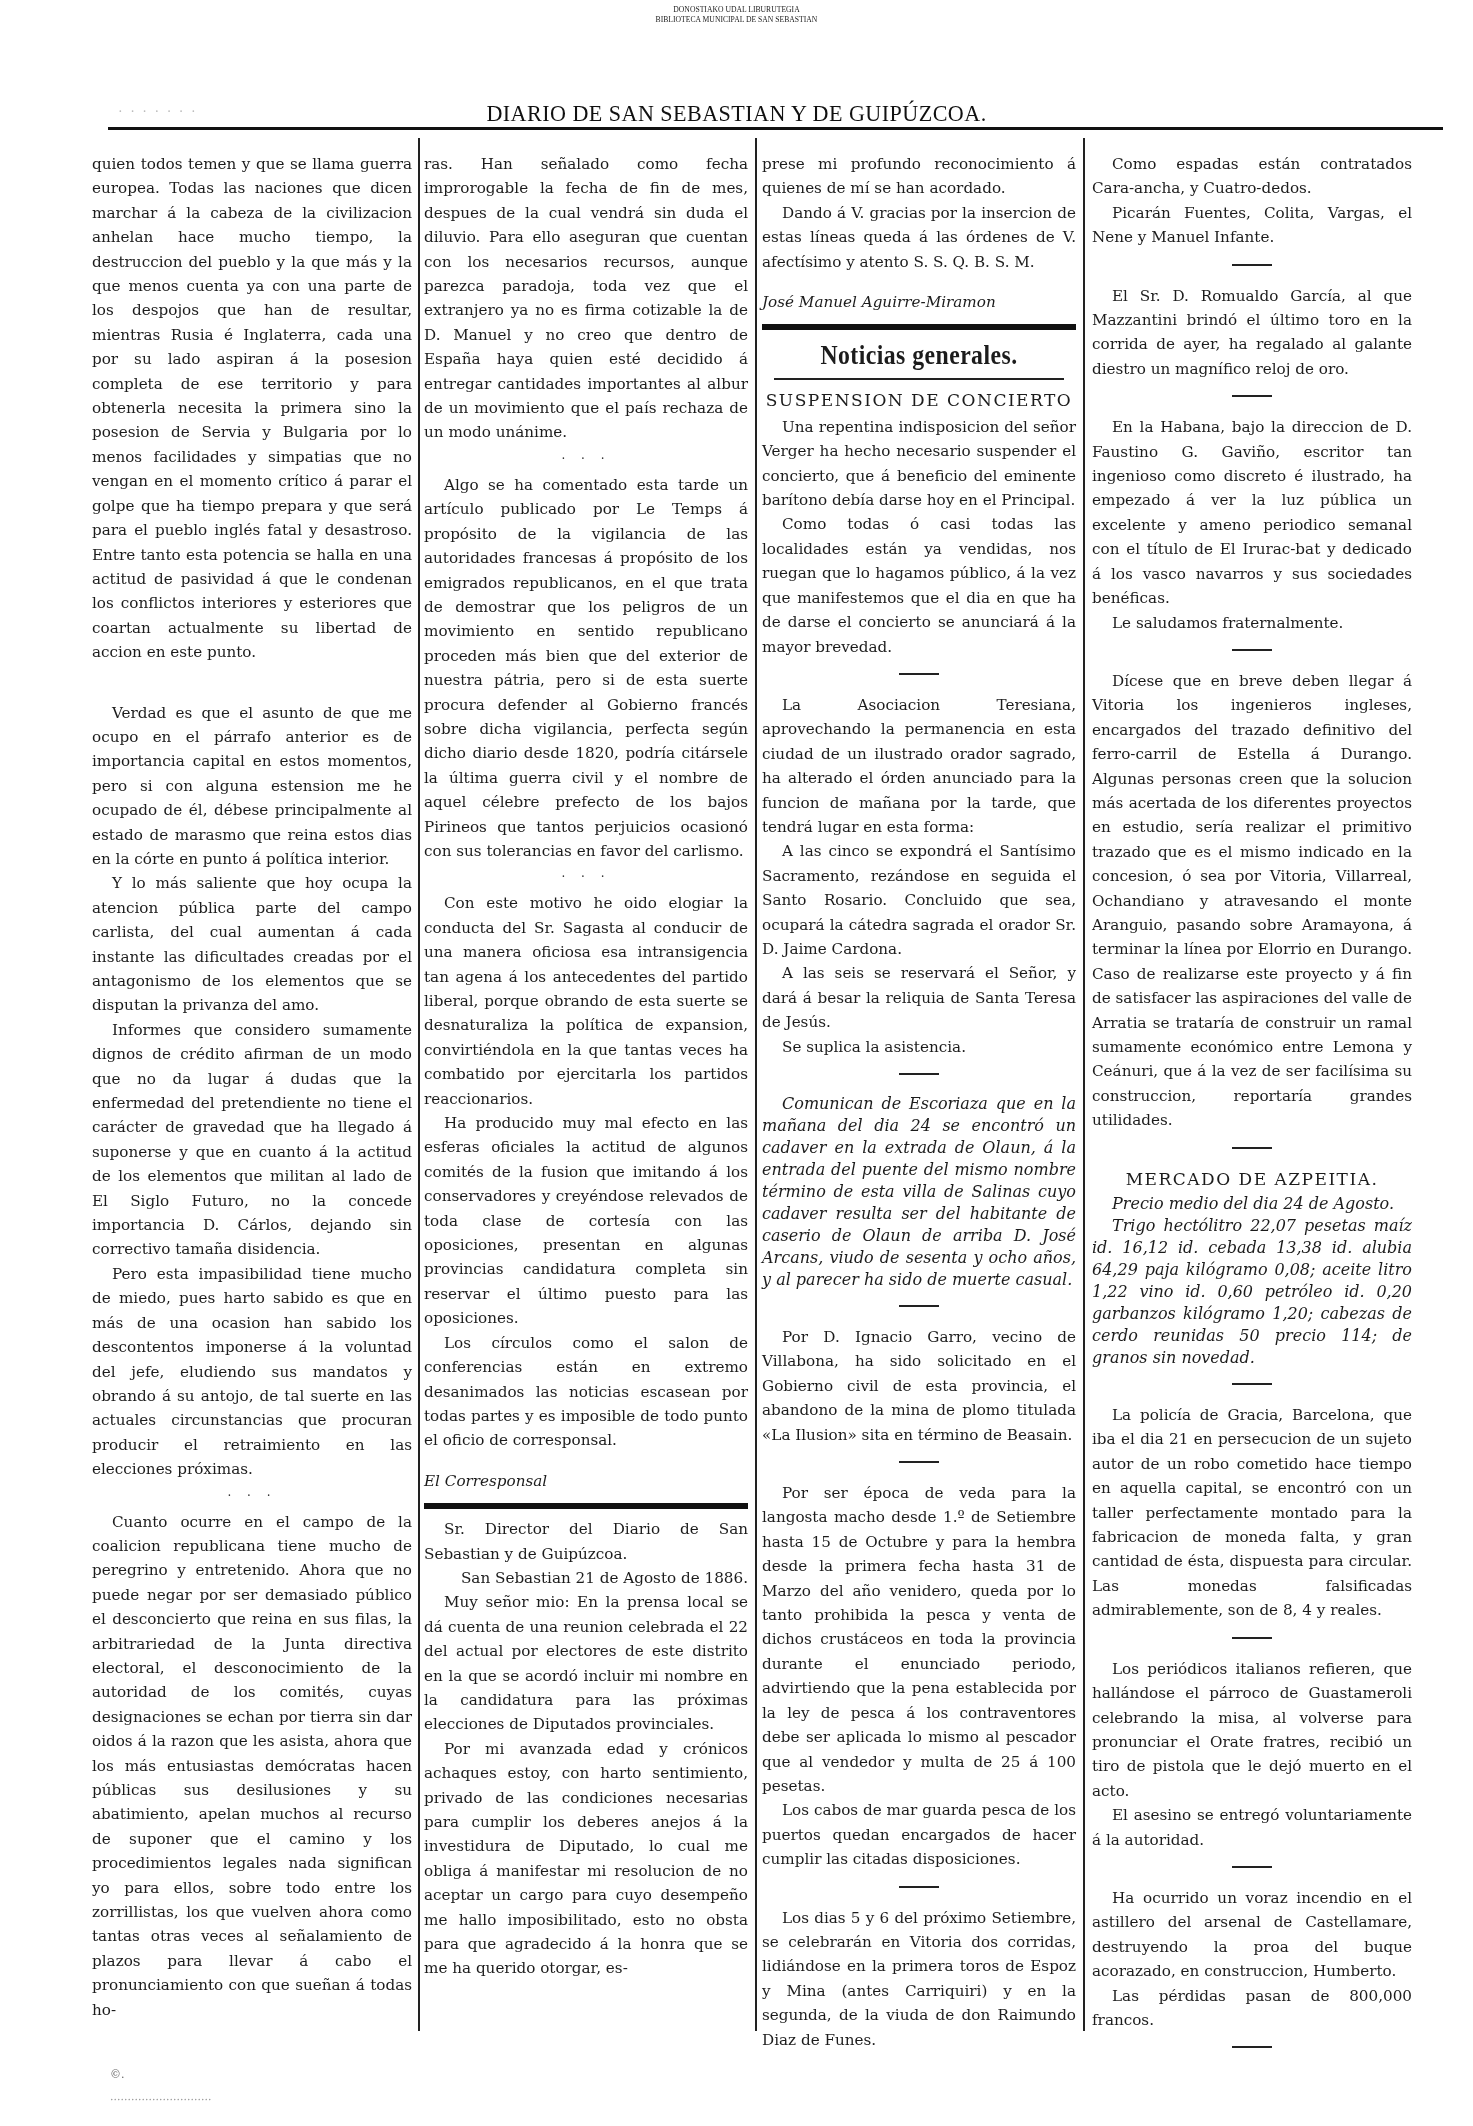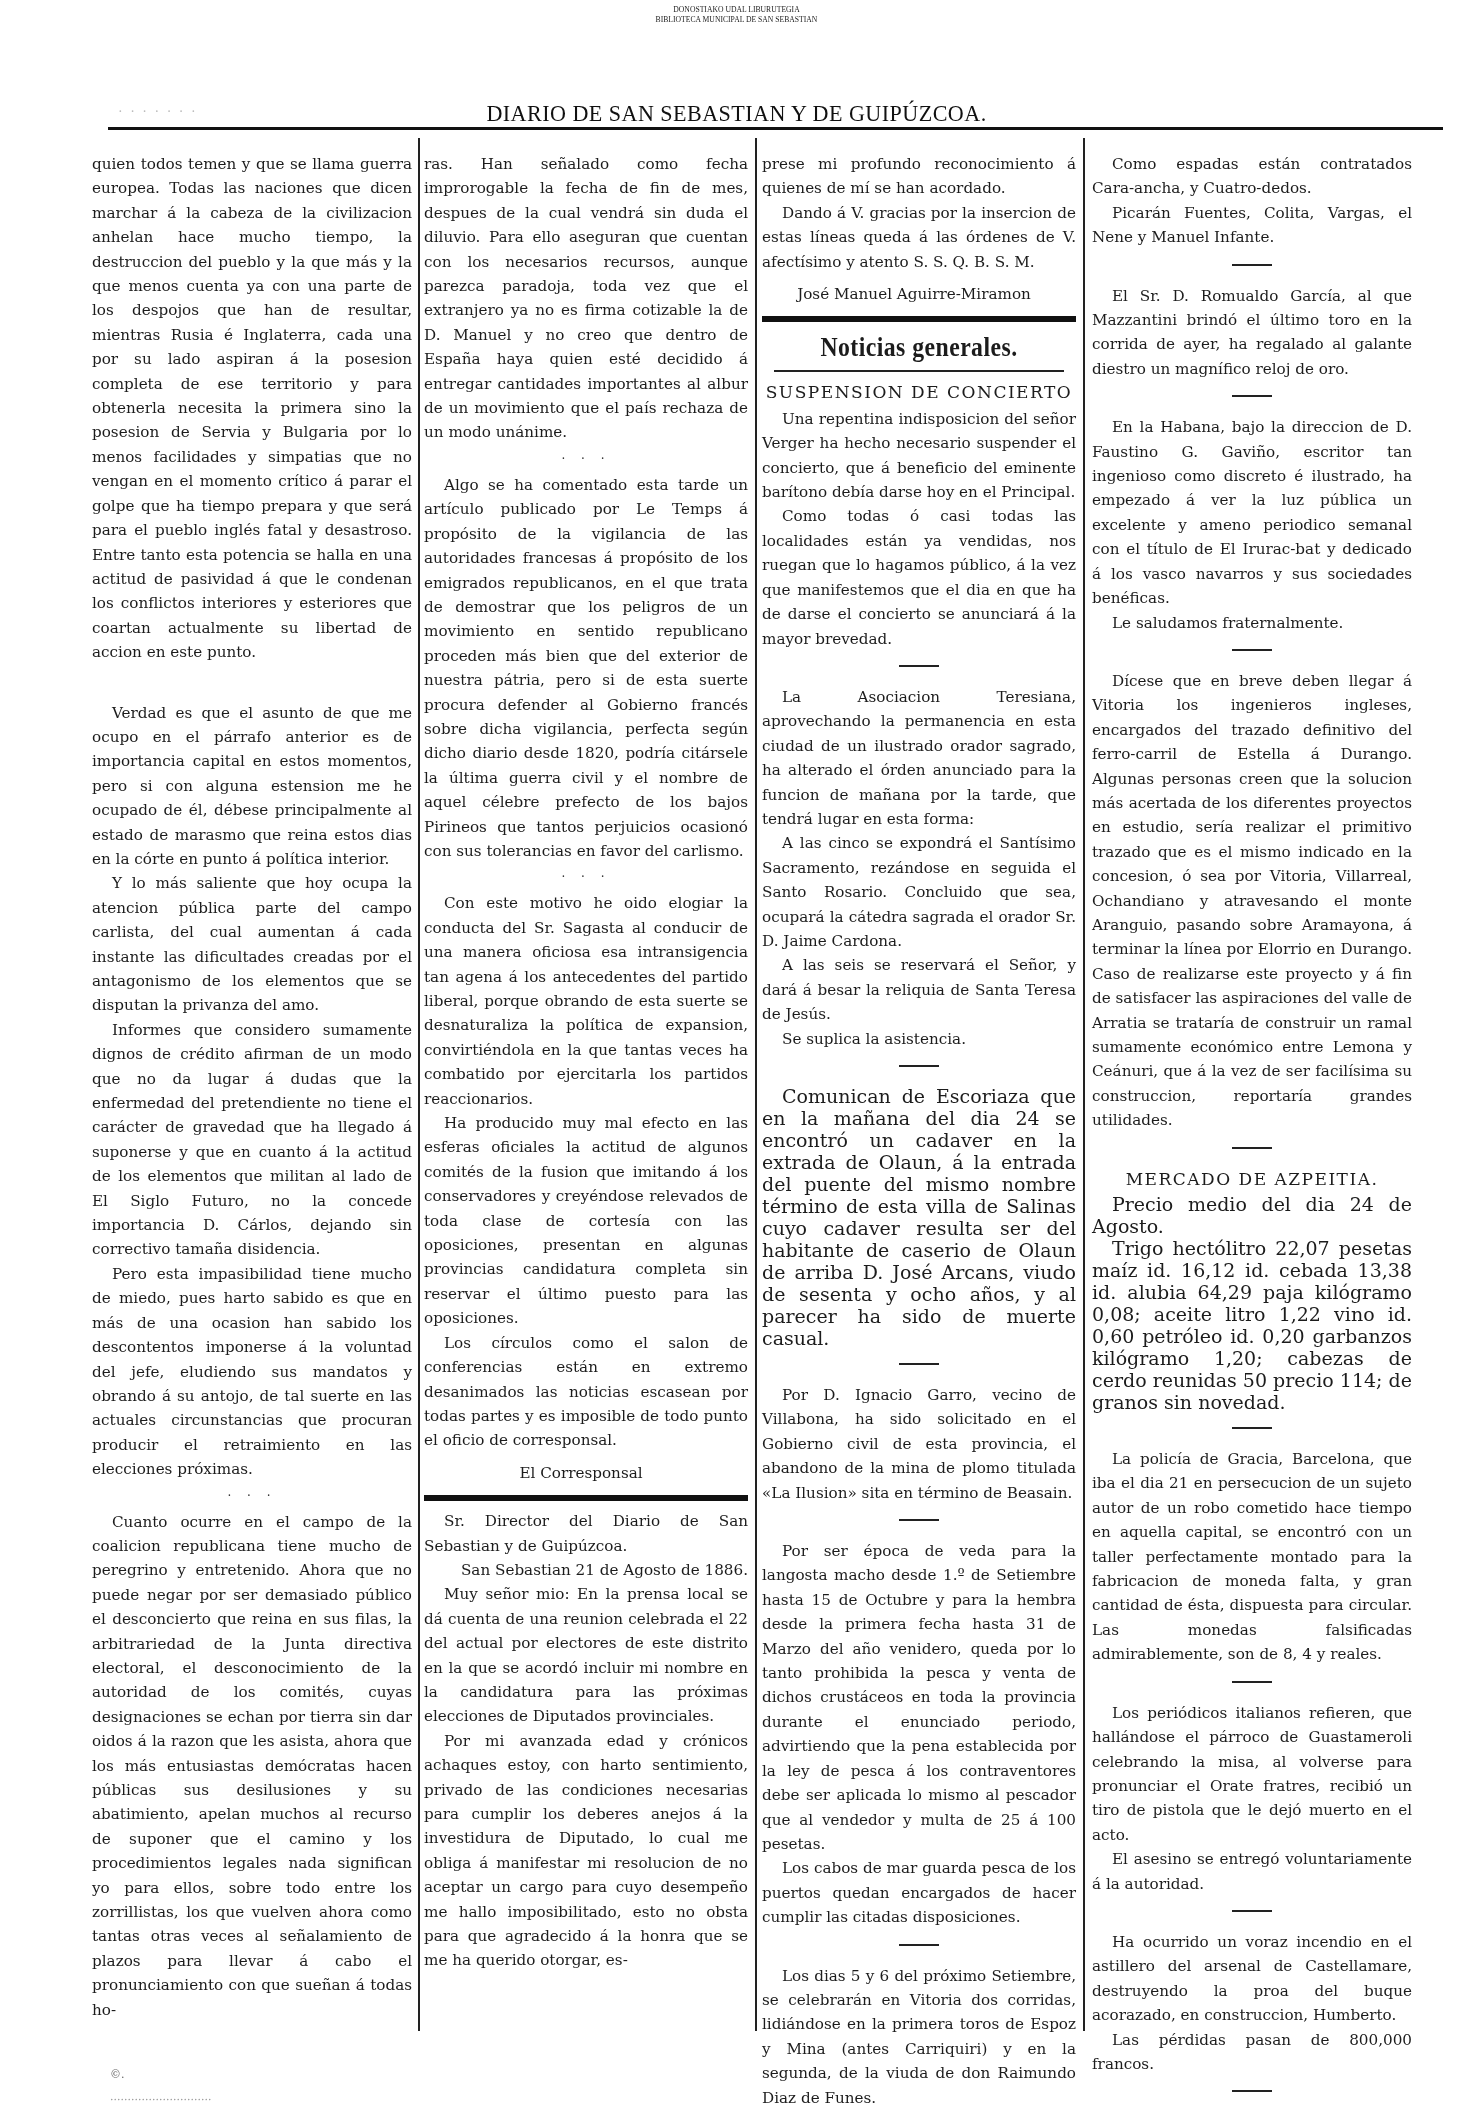--- a/index.html
+++ b/index.html
@@ -29,28 +29,28 @@
     font-family: "DejaVu Serif", serif; font-size: 15.2px; line-height: 24.4px;
     text-align: justify; hyphens: auto; color: #1c1c1c;
   }
   .col p { margin: 0; text-indent: 20px; }
   .col p.noind { text-indent: 0; }
   .col .gap-lg { height: 36px; }
   .col .dots { text-align: center; height: 28px; line-height: 28px; color: #333; font-size: 12px; letter-spacing: 6px; }
   .col .dash { width: 40px; height: 2px; background: #222; margin: 14px auto 18px; }
   .col .thick-rule { height: 6px; background: #111; margin: 10px 0 8px; }
   .col .thin-rule { height: 2px; background: #222; margin: 6px 12px 8px; }
-  .col .sig { text-align: center; margin: 8px 10px 8px 0; }
+  .col .sig { text-align: left; font-style: italic; margin: 16px 10px 8px 0; }
   .col .right { text-align: right; }
   .col .section-title {
     text-align: center; font-family: "Liberation Serif", serif; font-size: 27px; line-height: 34px;
     font-weight: bold; letter-spacing: 0.5px; transform: scaleX(0.88);
   }
   .col .subhead { text-align: center; font-size: 17px; letter-spacing: 1.5px; margin: 2px 0; }
-  .col .small { font-size: 19px; line-height: 22px; }
+  .col .small { font-size: 16px; line-height: 22px; font-style: italic; }
   .vrule { position: absolute; width: 2px; background: #222; }
   .footer-mark { position: absolute; font-size: 11px; color: #666; }
 </style>
 </head>
 <body>
 
 <div class="library-stamp">
   <div>DONOSTIAKO UDAL LIBURUTEGIA</div>
   <div>BIBLIOTECA MUNICIPAL DE SAN SEBASTIAN</div>
 </div>

